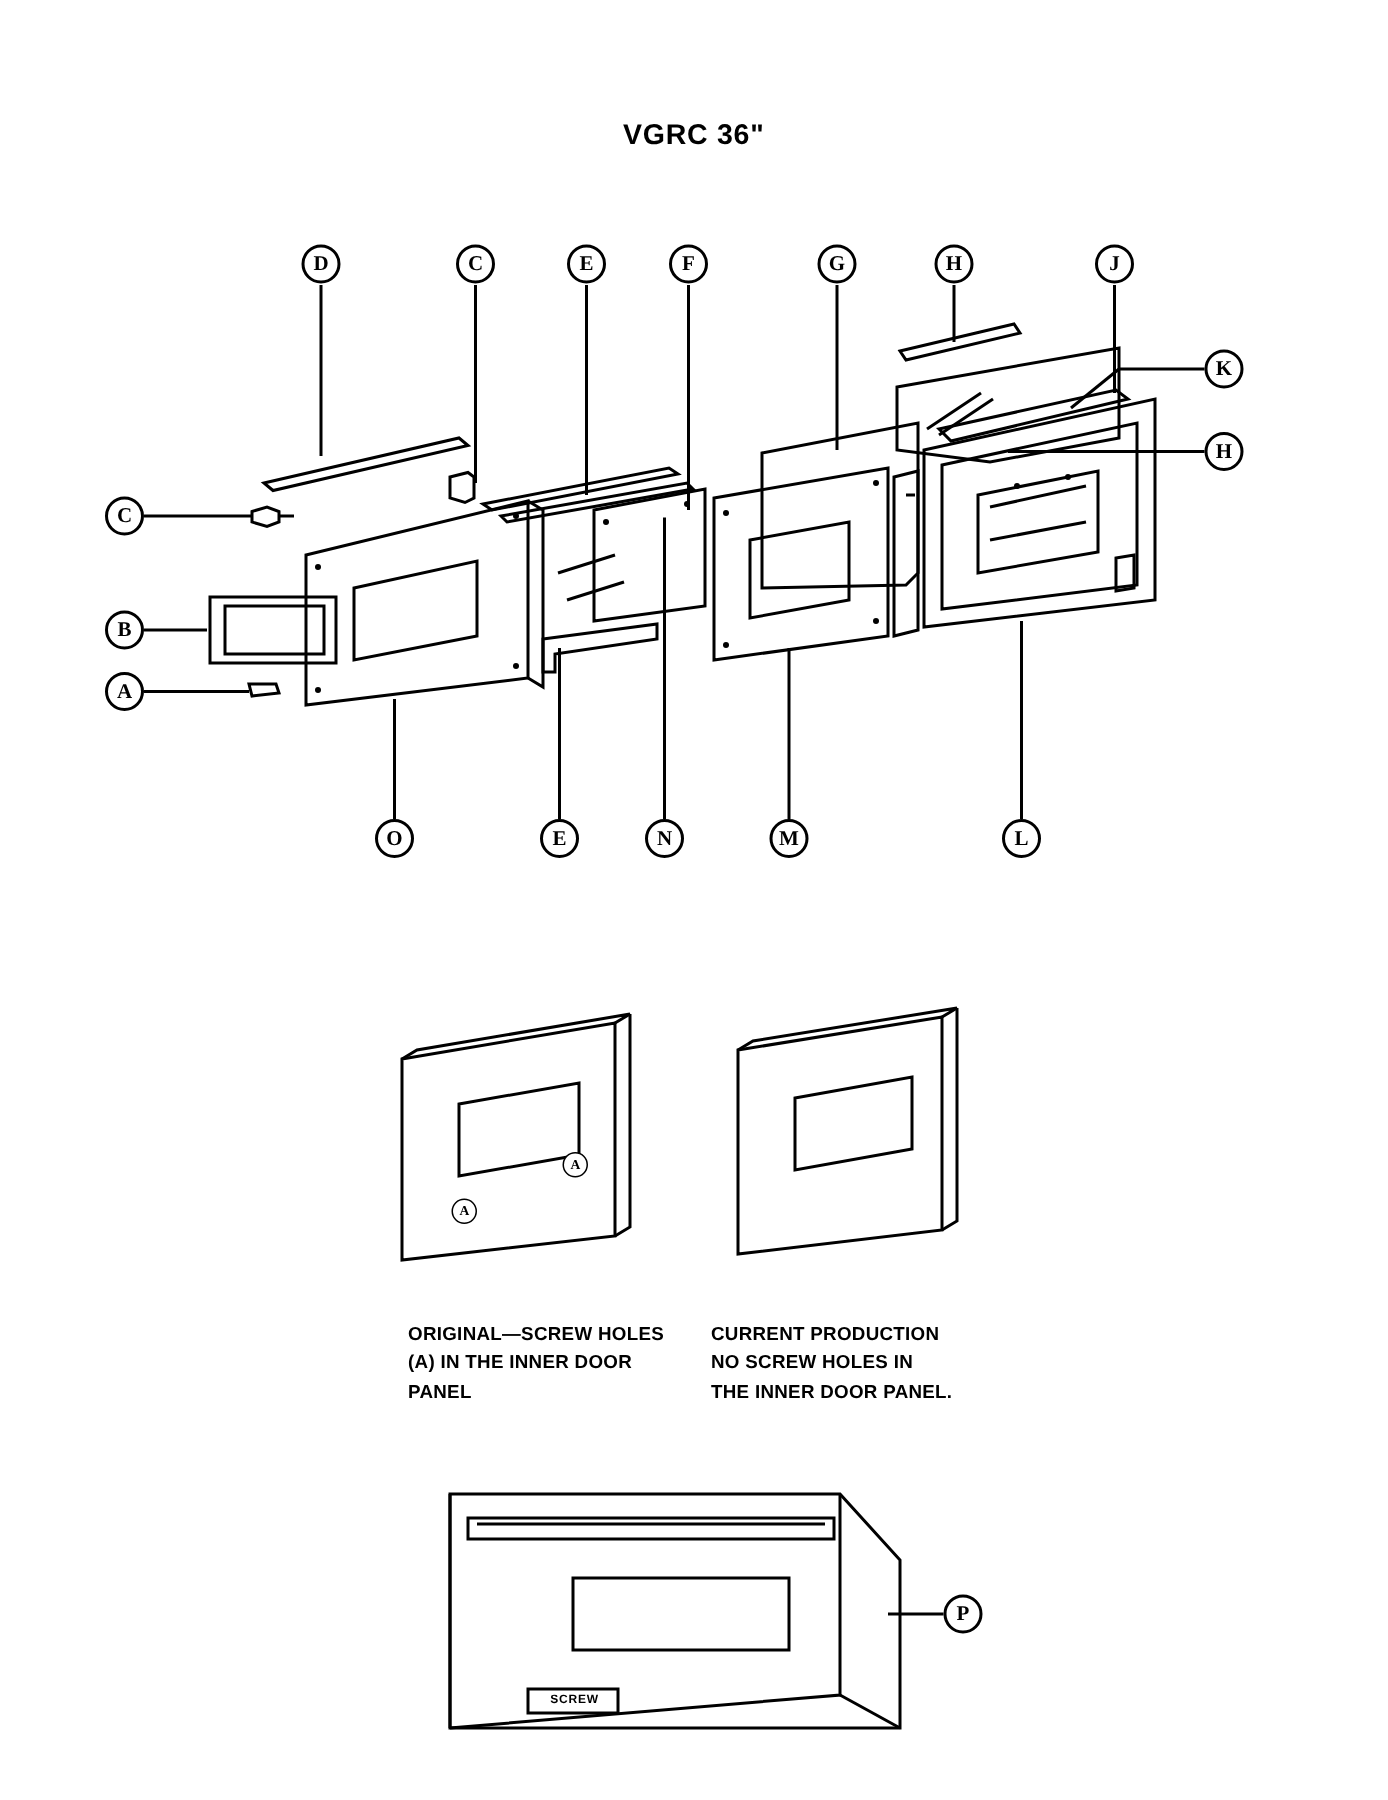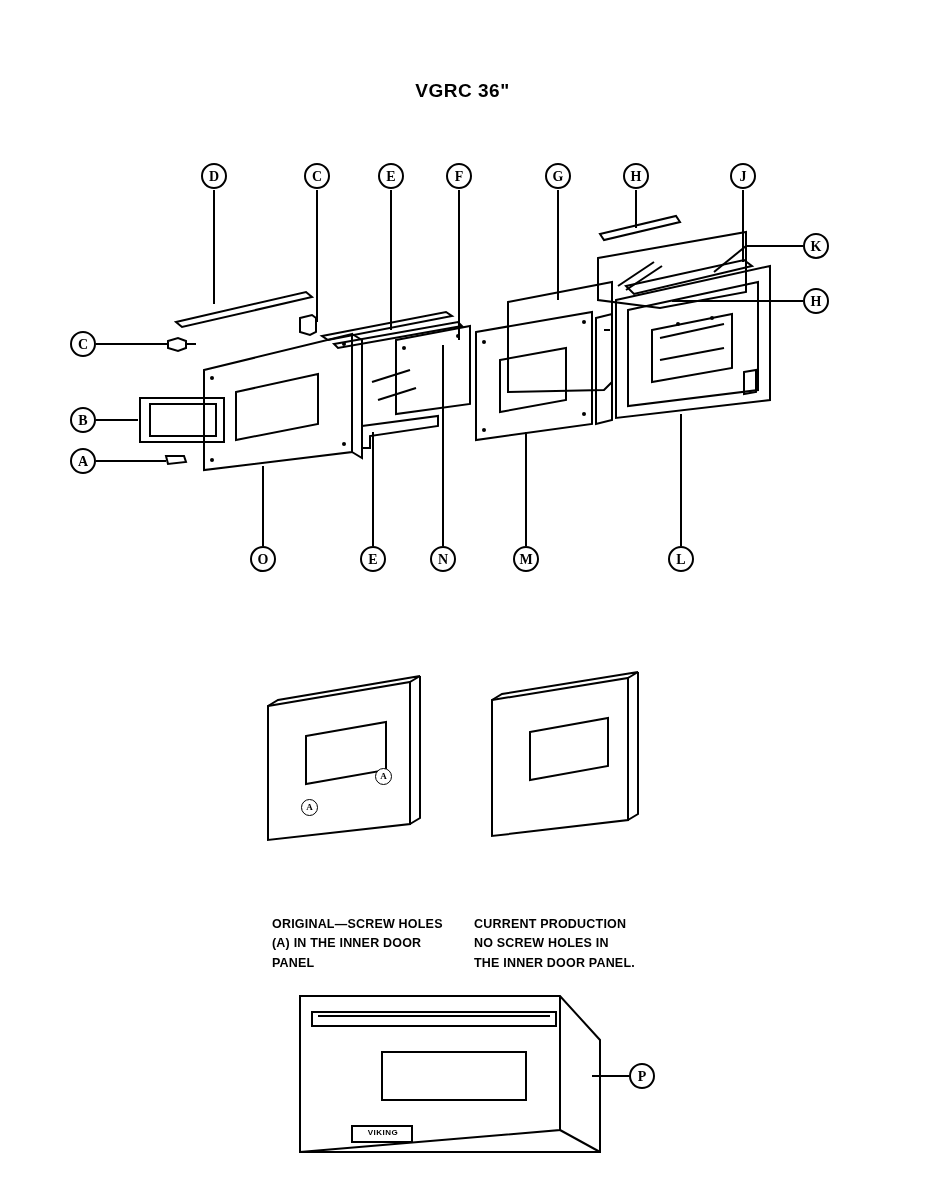--- a/index.html
+++ b/index.html
@@ -60,21 +60,20 @@
     box-sizing: border-box;
   }
   .cap-block {
     position: absolute;
     font-size: 12.5px;
     font-weight: bold;
     font-family: "Liberation Sans", sans-serif;
     letter-spacing: 0.2px;
     line-height: 1.55;
     white-space: pre;
-    margin-top: 35px;
   }
   svg.art {
     position: absolute;
     left: 0;
     top: 0;
     width: 925px;
     height: 1200px;
     pointer-events: none;
   }
 </style>
@@ -227,15 +226,15 @@
 
   <div class="cap-block" style="left:272px; top:880px;">ORIGINAL—SCREW HOLES
 (A) IN THE INNER DOOR
 PANEL</div>
   <div class="cap-block" style="left:474px; top:880px;">CURRENT PRODUCTION
 NO SCREW HOLES IN
 THE INNER DOOR PANEL.</div>
 
   <div class="callout" style="left:629px; top:1063px;">P</div>
 
-  <div style="position:absolute; left:357px; top:1128px; width:52px; text-align:center; font-size:8px; font-weight:bold; letter-spacing:0.5px;">VIKING</div>
+  <div style="position:absolute; left:357px; top:1128px; width:52px; text-align:center; font-size:8px; font-weight:bold; letter-spacing:0.5px;">SCREW</div>
 
 </div>
 
 </body></html>

